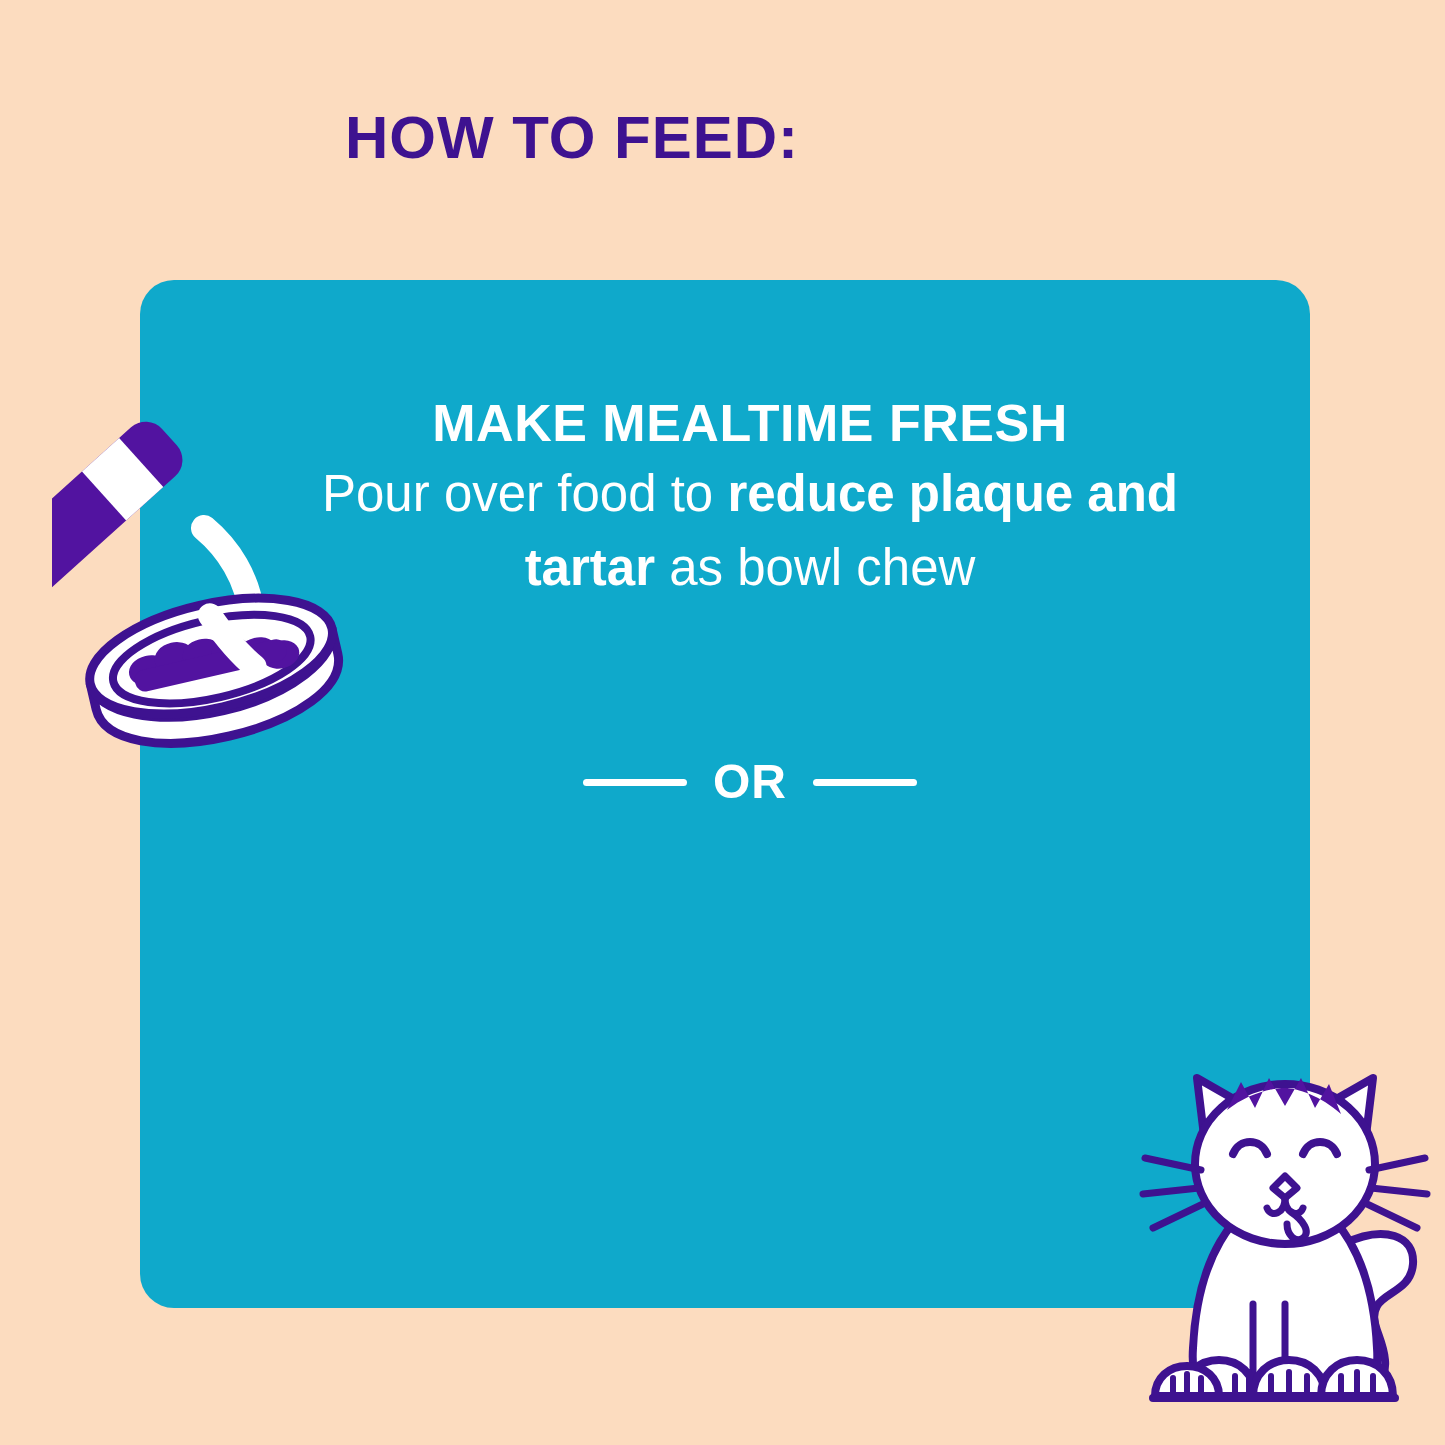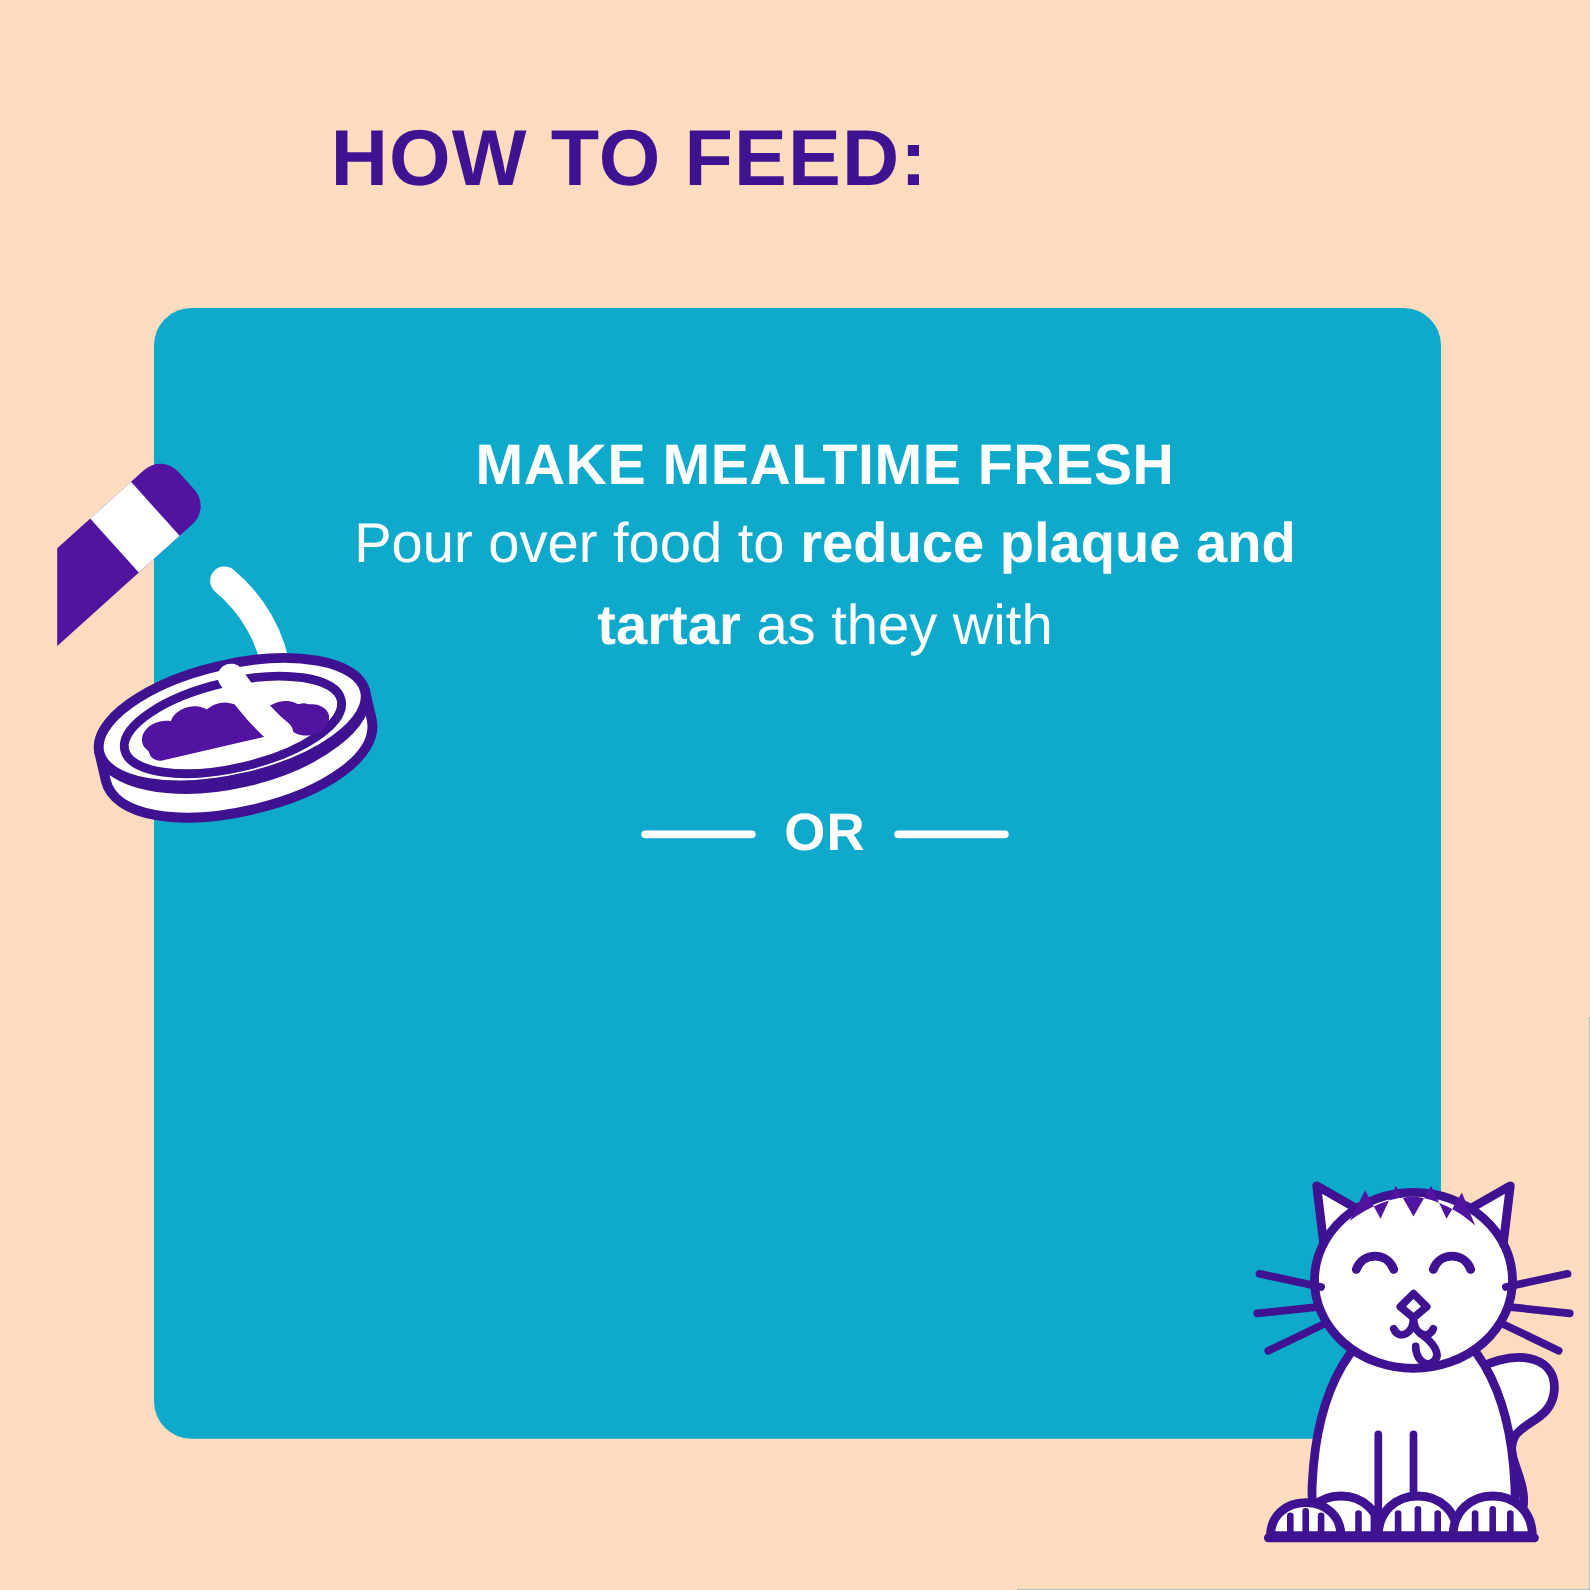--- a/index.html
+++ b/index.html
@@ -22,21 +22,21 @@
   }
 
   
   .page-title {
     position: absolute;
     left: 0;
     top: 108px;
     width: 1144px;
     text-align: center;
     color: #3E1290;
-    font-size: 72px;
+    font-size: 60px;
     font-weight: 700;
     letter-spacing: 1px;
     line-height: 1;
     font-family: "Liberation Sans", sans-serif;
   }
 
   
   .teal-card {
     position: absolute;
     left: 140px;
@@ -81,21 +81,21 @@
     position: absolute;
     left: 0;
     top: 116px;
     width: 900px;
   }
 
   
   .or-divider {
     position: absolute;
     left: 0;
-    top: 454px;
+    top: 478px;
     width: 900px;
     display: flex;
     align-items: center;
     justify-content: center;
     gap: 26px;
   }
   .or-rule {
     width: 104px;
     height: 7px;
     background: #FFFFFF;
@@ -175,21 +175,21 @@
         <path d="M168 196 C 176 216, 186 238, 200 256" fill="none" stroke="#FFFFFF" stroke-width="24" stroke-linecap="round"></path>
       </g>
     </svg>
   </div>
 
   <div class="card-content">
 
     <div id="block-one">
       <div class="section-heading">MAKE MEALTIME FRESH</div>
       <div class="section-body">
-        <span>Pour over food to </span><b>reduce plaque and tartar</b><span> as they with</span>
+        <span>Pour over food to </span><b>reduce plaque and tartar</b><span> as bowl chew</span>
       </div>
     </div>
 
     <div class="or-divider">
       <span class="or-rule"></span>
       <span class="or-label">OR</span>
       <span class="or-rule"></span>
     </div>
 
     <div id="block-two">

